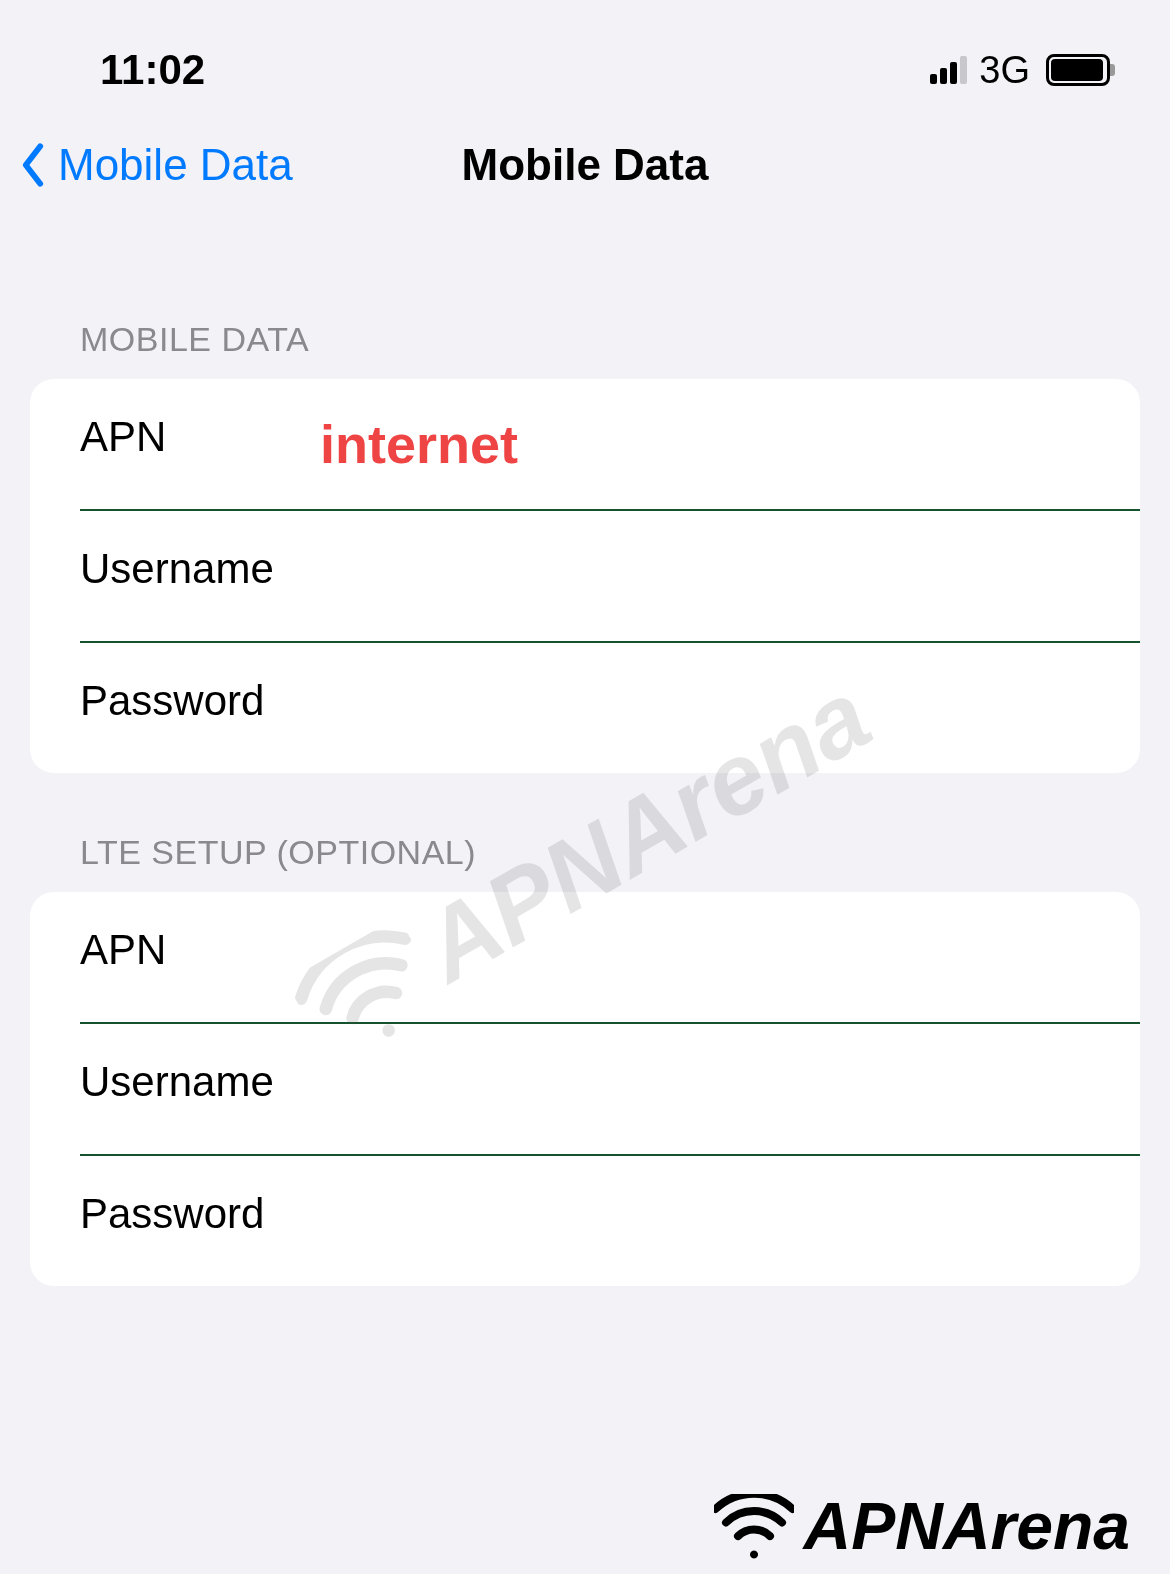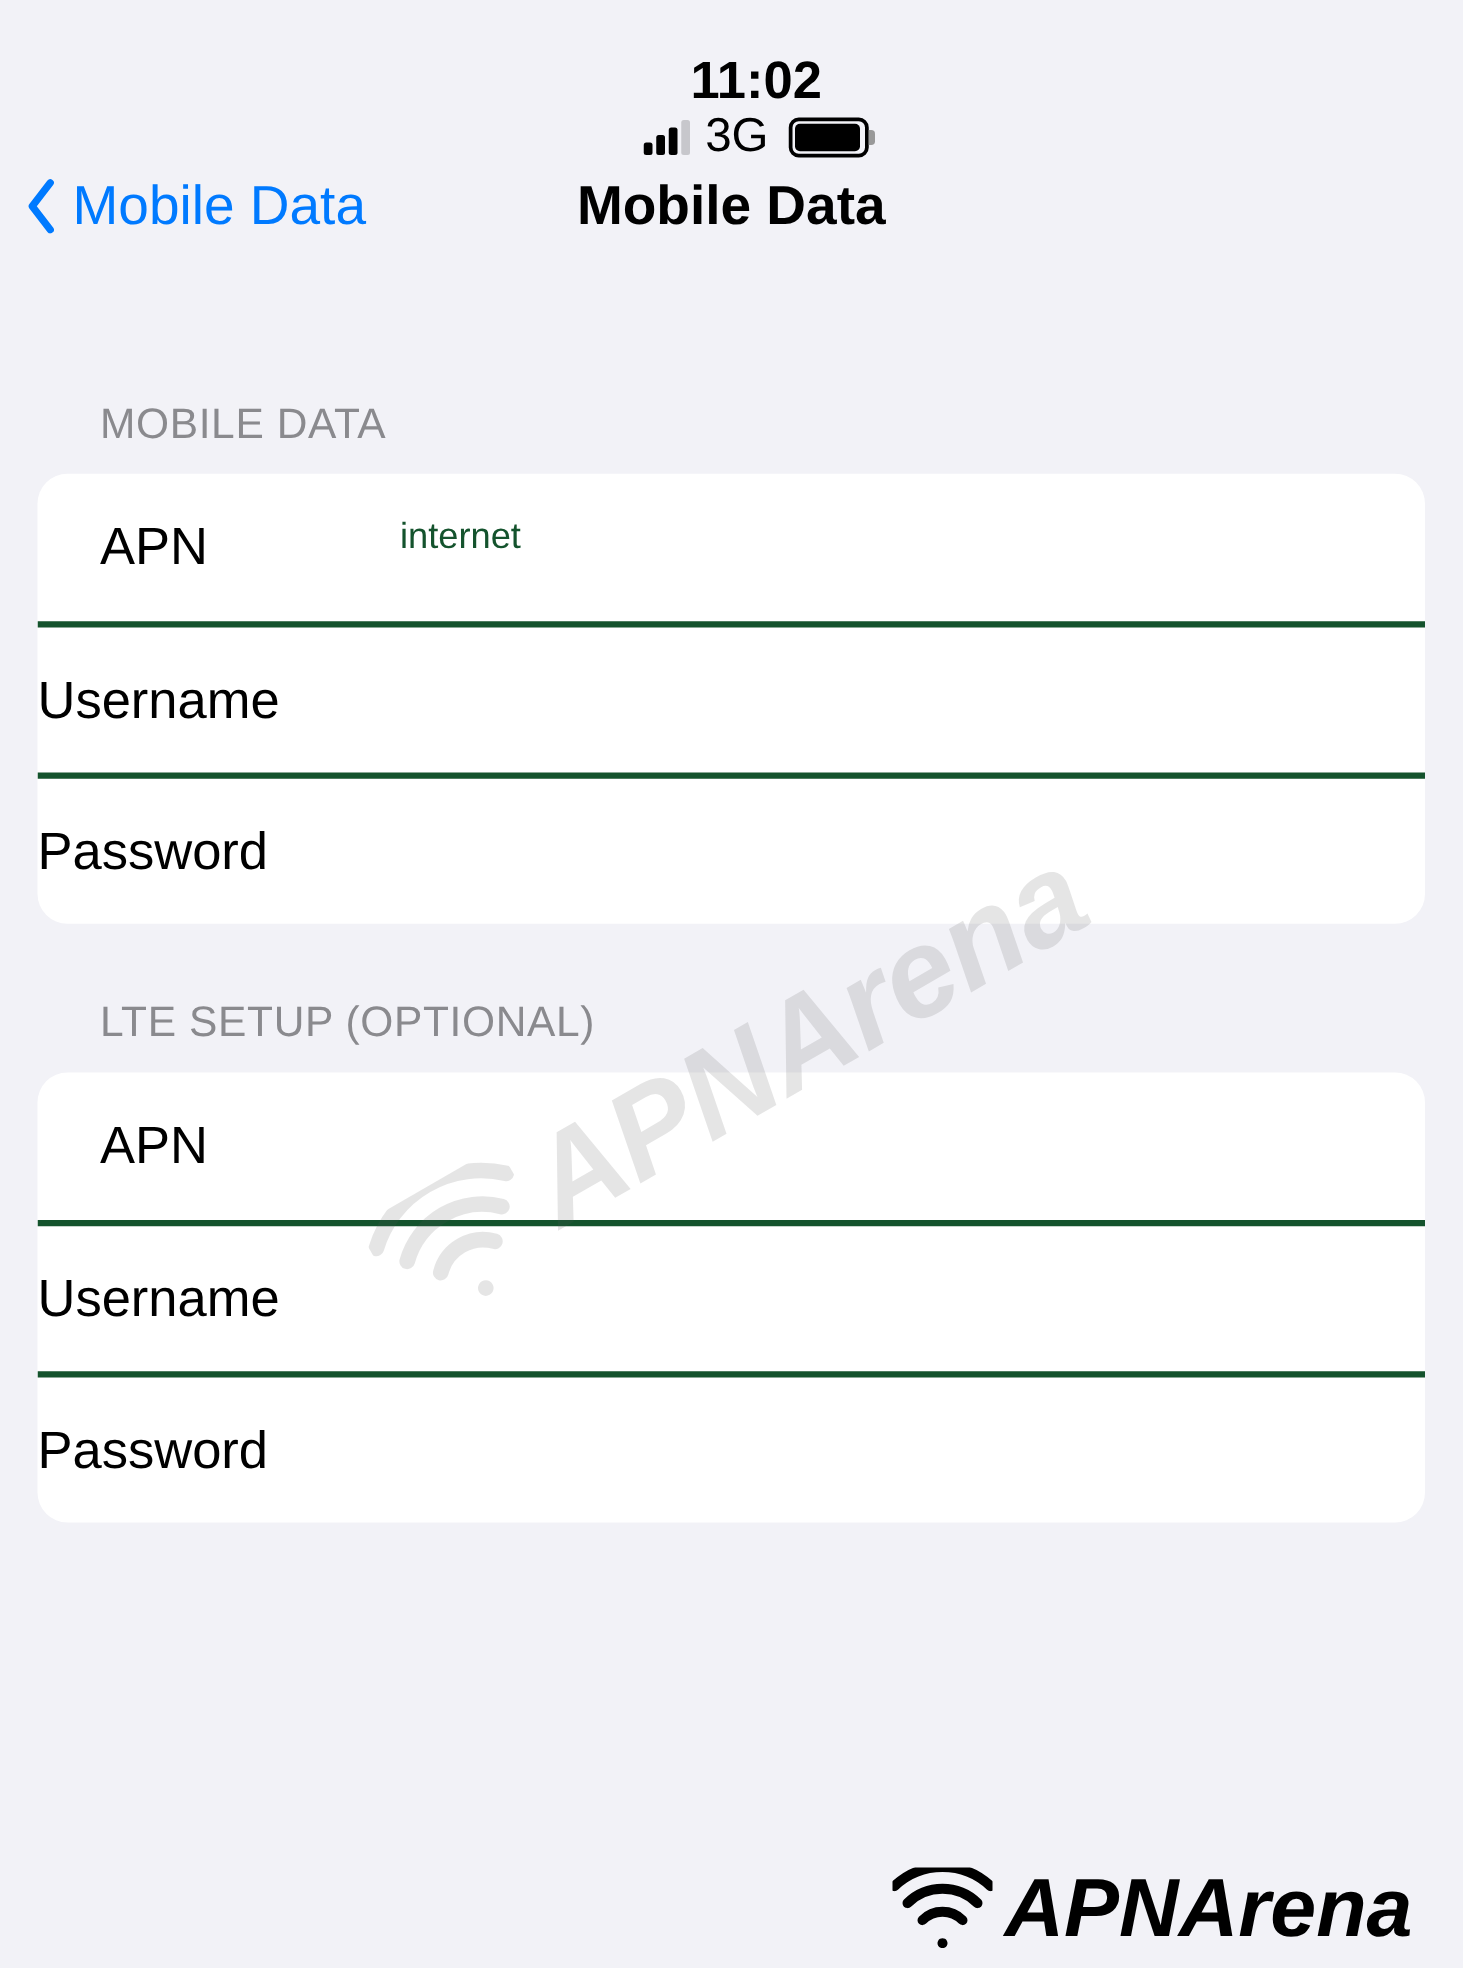--- a/index.html
+++ b/index.html
@@ -14,21 +14,20 @@
       background-color: #f2f2f7;
       position: relative;
       overflow: hidden;
     }
     .status-bar {
       display: flex;
       justify-content: space-between;
       align-items: center;
       padding: 40px 60px 0 100px;
       height: 100px;
-      flex-direction: column;
     }
     .status-time {
       font-size: 42px;
       font-weight: 600;
       color: #000;
     }
     .status-right {
       display: flex;
       align-items: center;
       gap: 12px;
@@ -125,37 +124,39 @@
       margin: 0 30px;
       overflow: hidden;
     }
     .row {
       display: flex;
       align-items: flex-start;
       padding: 34px 50px;
       min-height: 118px;
     }
     .row + .row {
-      border-top: 5px solid #14532d;
+      border-top: 2px solid #14532d;
+      margin-left: 50px;
       padding-left: 0;
     }
     .row-label {
       font-size: 42px;
       color: #000;
       width: 240px;
       flex-shrink: 0;
     }
     .row-input {
-      font-size: 29px;
-      color: #14532d;
+      font-size: 54px;
+      color: #ef4444;
       border: none;
       outline: none;
       background: transparent;
       flex: 1;
       font-family: inherit;
+      font-weight: bold;
     }
     .watermark-center {
       position: absolute;
       left: 50%;
       top: 55%;
       transform: translate(-50%, -50%) rotate(-30deg);
       opacity: 0.15;
       pointer-events: none;
       display: flex;
       align-items: center;

